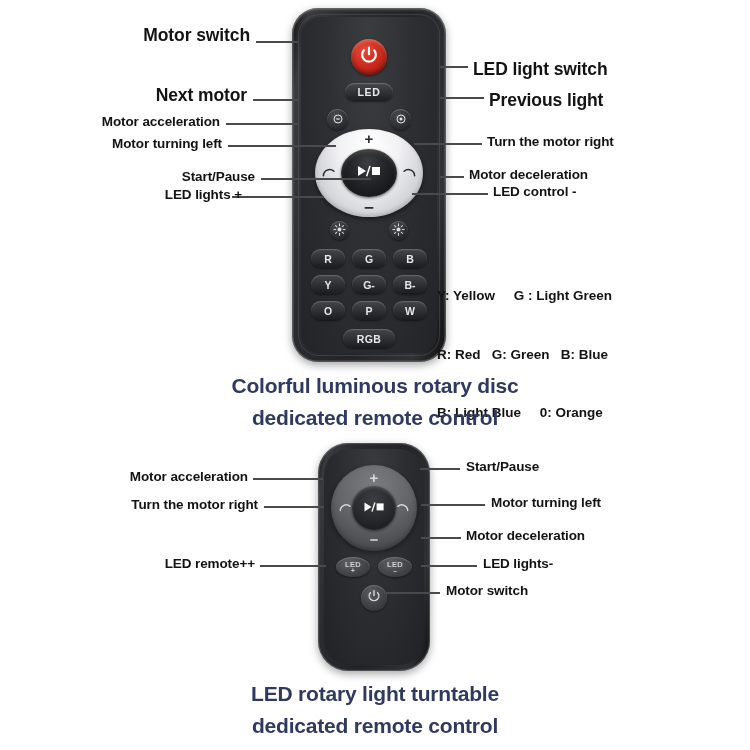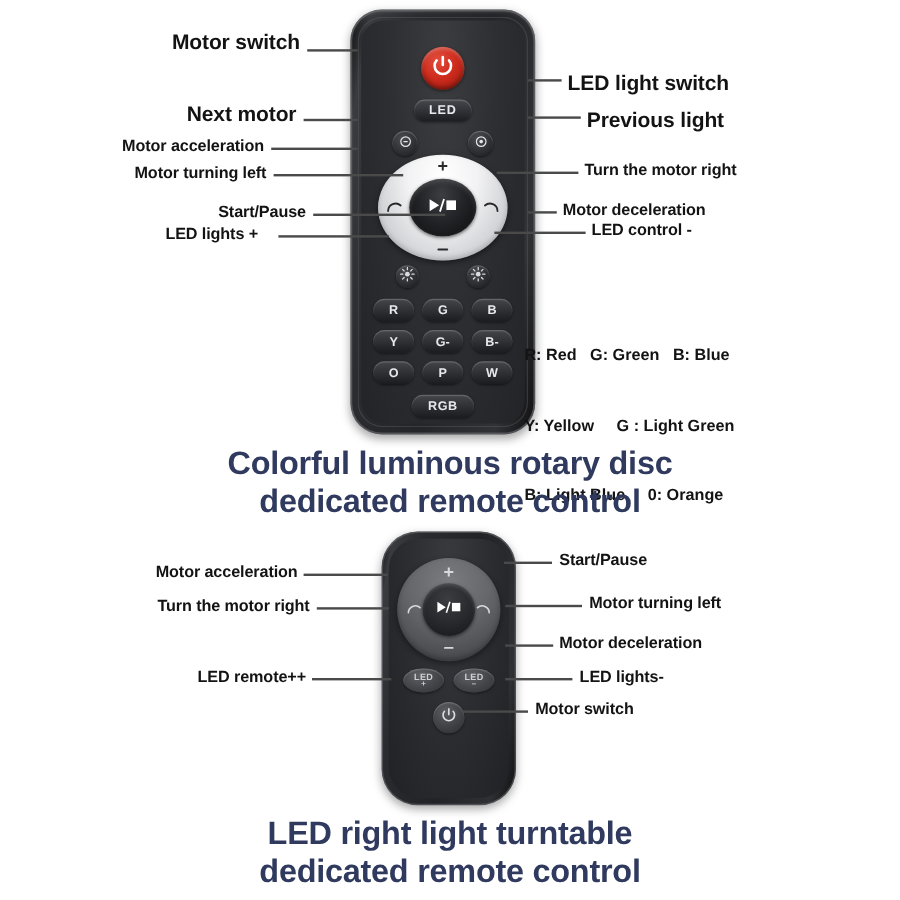--- a/index.html
+++ b/index.html
@@ -189,21 +189,21 @@
     line-height: 19.5px;
     white-space:pre;
   }
 
   
   .title {
     position:absolute;
     left:0; right:0;
     text-align:center;
     color:#2f3a5e;
-    font-size: 27px;
+    font-size: 21px;
     font-weight: 700;
     line-height: 32px;
     letter-spacing: -0.2px;
   }
   .title1 { top: 370px; }
   .title2 { top: 678px; }
 
   
   .remote2 {
     position:absolute;
@@ -387,31 +387,31 @@
   <div class="ln" style="left:440px; top:97px;  width:44px;"></div>
   <div class="ln" style="left:414px; top:143px; width:68px;"></div>
   <div class="ln" style="left:440px; top:176px; width:24px;"></div>
   <div class="ln" style="left:412px; top:193px; width:76px;"></div>
 
   <div class="lbl big r" style="left:250px; top:25px;">Motor switch</div>
   <div class="lbl big r" style="left:247px; top:85px;">Next motor</div>
   <div class="lbl mid r" style="left:220px; top:114px;">Motor acceleration</div>
   <div class="lbl mid r" style="left:222px; top:136px;">Motor turning left</div>
   <div class="lbl mid r" style="left:255px; top:169px;">Start/Pause</div>
-  <div class="lbl mid r" style="left:215px; top:187px;">LED lights +</div>
+  <div class="lbl mid r" style="left:242px; top:187px;">LED lights +</div>
 
   <div class="lbl big" style="left:473px; top:59px;">LED light switch</div>
   <div class="lbl big" style="left:489px; top:90px;">Previous light</div>
   <div class="lbl mid" style="left:487px; top:134px;">Turn the motor right</div>
   <div class="lbl mid" style="left:469px; top:167px;">Motor deceleration</div>
   <div class="lbl mid" style="left:493px; top:184px;">LED control -</div>
 
   <div class="legend">
+    <div>Y: Yellow     G : Light Green</div>
     <div>R: Red   G: Green   B: Blue</div>
-    <div>Y: Yellow     G : Light Green</div>
     <div>B: Light Blue     0: Orange</div>
   </div>
 
   <div class="title title1">
     <div>Colorful luminous rotary disc</div>
     <div>dedicated remote control</div>
   </div>
 
   <div class="remote2">
     <div class="face2">
@@ -483,17 +483,17 @@
   <div class="lbl mid r" style="left:258px; top:497px;">Turn the motor right</div>
   <div class="lbl mid r" style="left:255px; top:556px;">LED remote++</div>
 
   <div class="lbl mid" style="left:466px; top:459px;">Start/Pause</div>
   <div class="lbl mid" style="left:491px; top:495px;">Motor turning left</div>
   <div class="lbl mid" style="left:466px; top:528px;">Motor deceleration</div>
   <div class="lbl mid" style="left:483px; top:556px;">LED lights-</div>
   <div class="lbl mid" style="left:446px; top:583px;">Motor switch</div>
 
   <div class="title title2">
-    <div>LED right light turntable</div>
+    <div>LED rotary light turntable</div>
     <div>dedicated remote control</div>
   </div>
 
 </div>
 
 </body></html>

